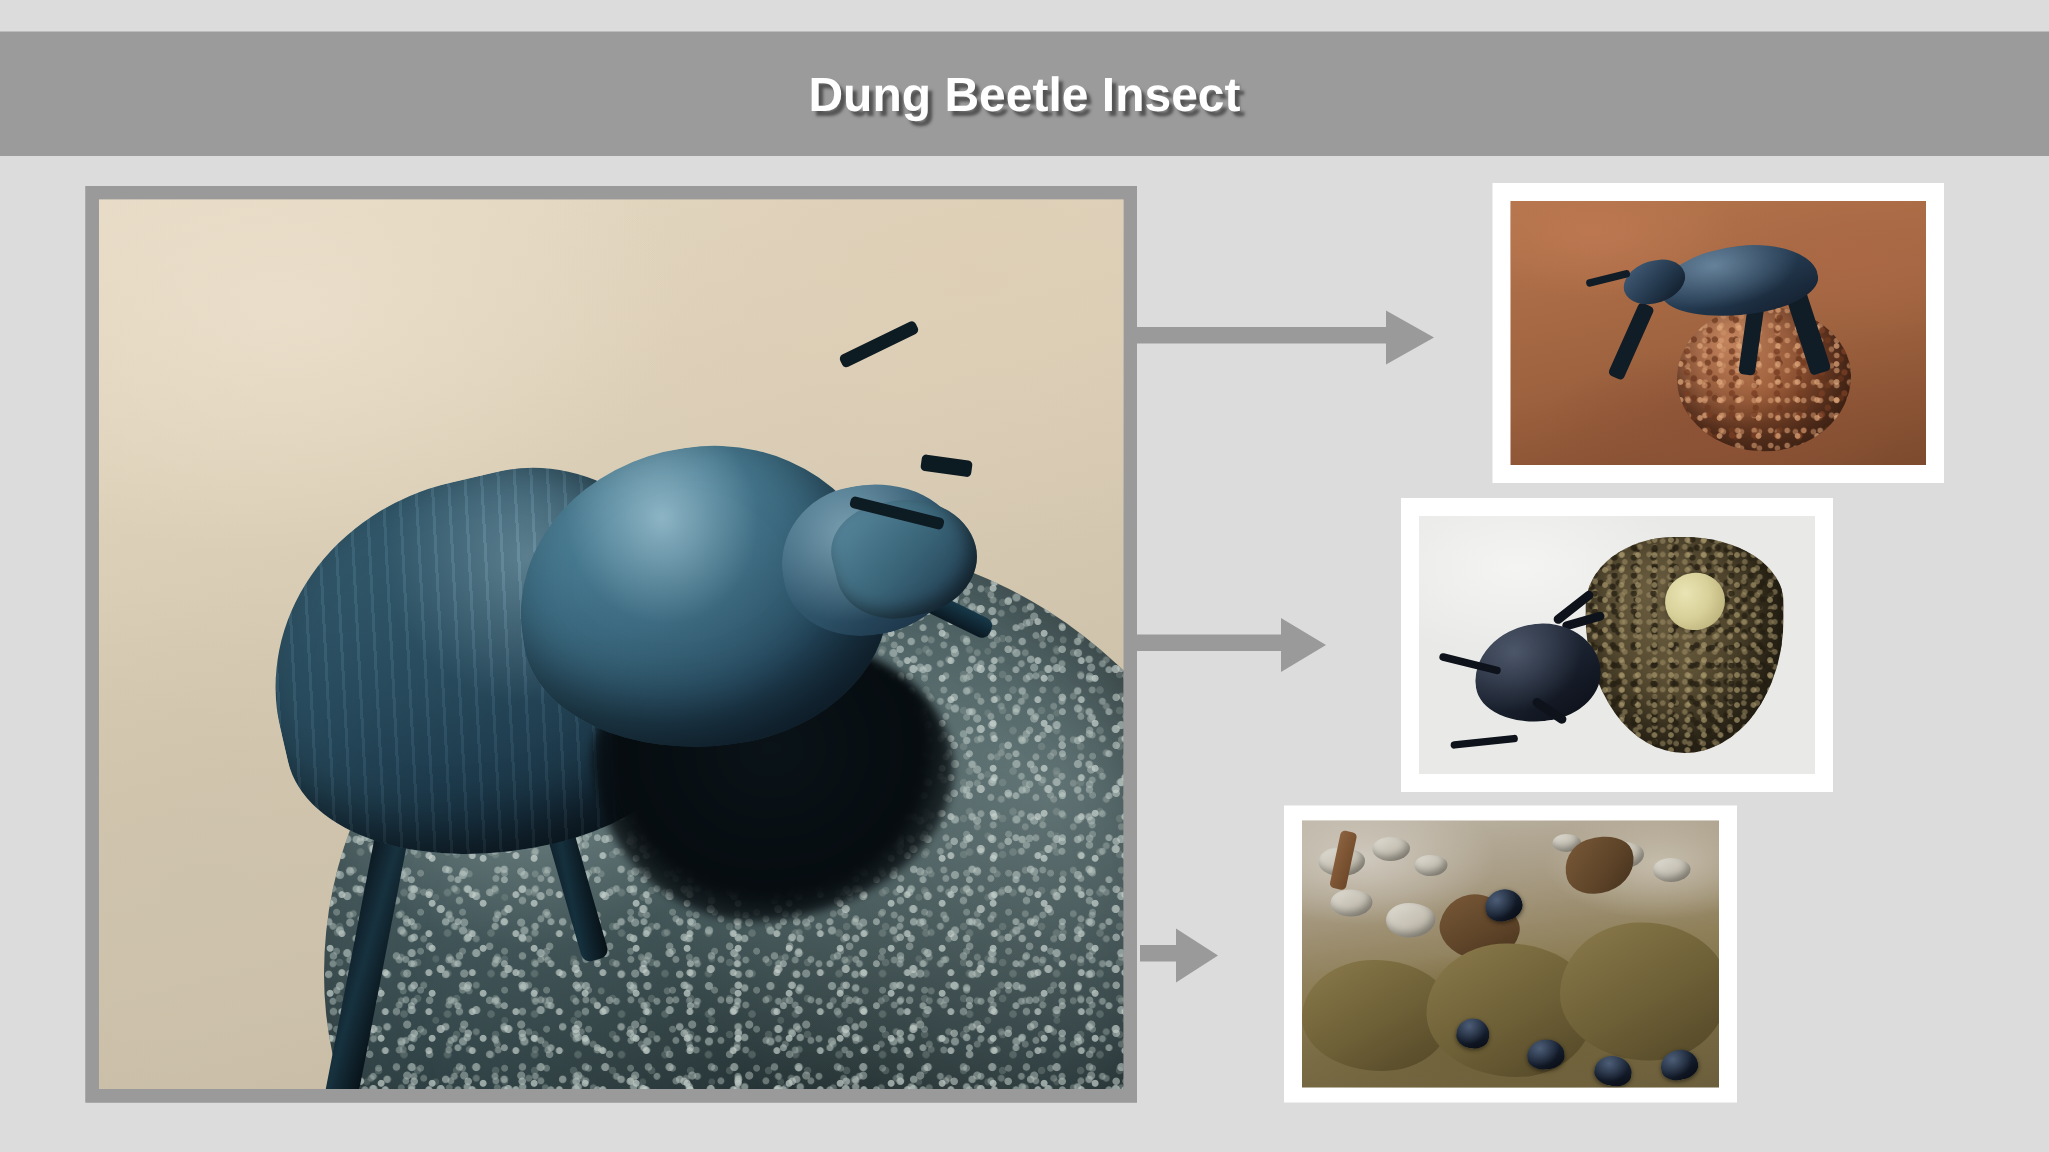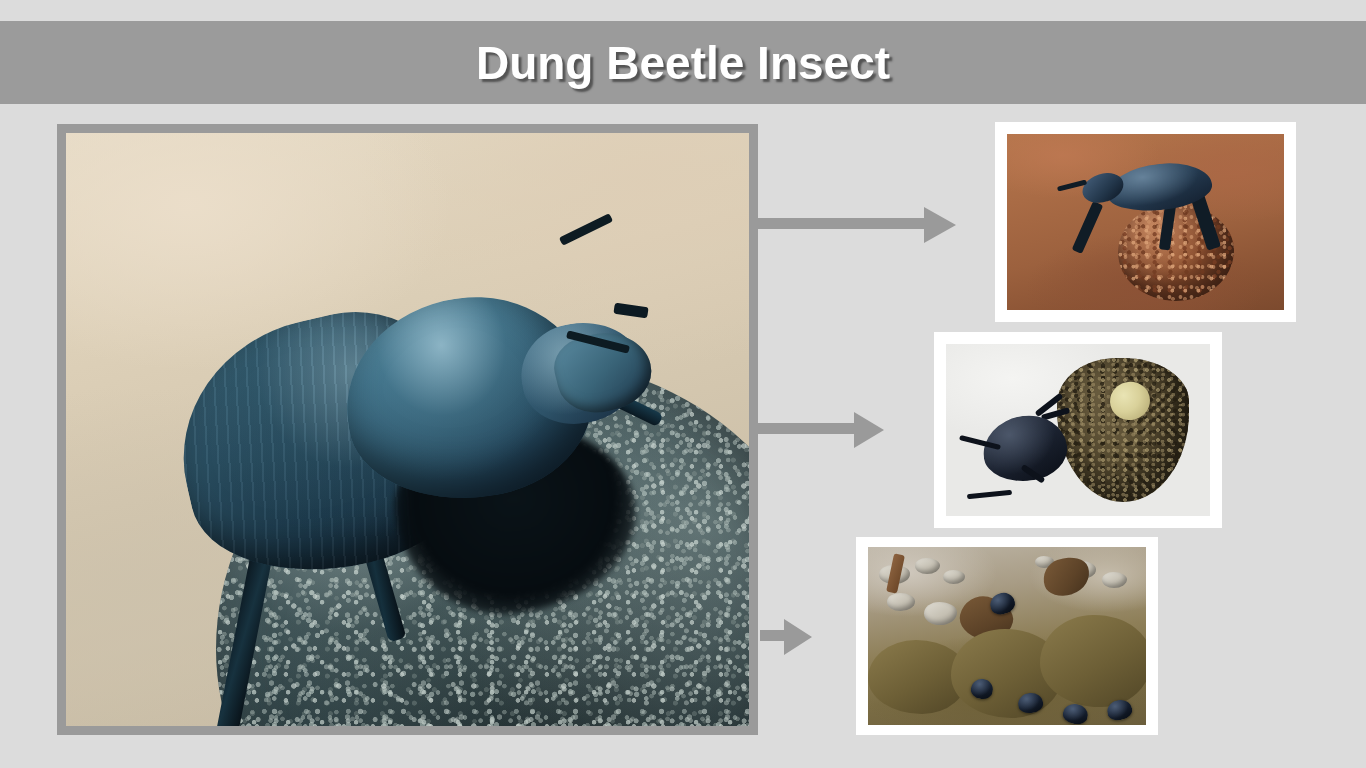--- a/index.html
+++ b/index.html
@@ -28,21 +28,21 @@
     top: 21px;
     width: 1366px;
     height: 83px;
     background: #9b9b9b;
     display: flex;
     align-items: center;
     justify-content: center;
   }
   #title-text {
     font-family: "Liberation Sans", sans-serif;
-    font-size: 46px;
+    font-size: 32px;
     font-weight: bold;
     color: #ffffff;
     letter-spacing: 0px;
     line-height: 1;
     text-shadow: 3px 3px 2px rgba(60,60,60,0.75);
     white-space: nowrap;
   }
 
   
   #main-photo-frame {

